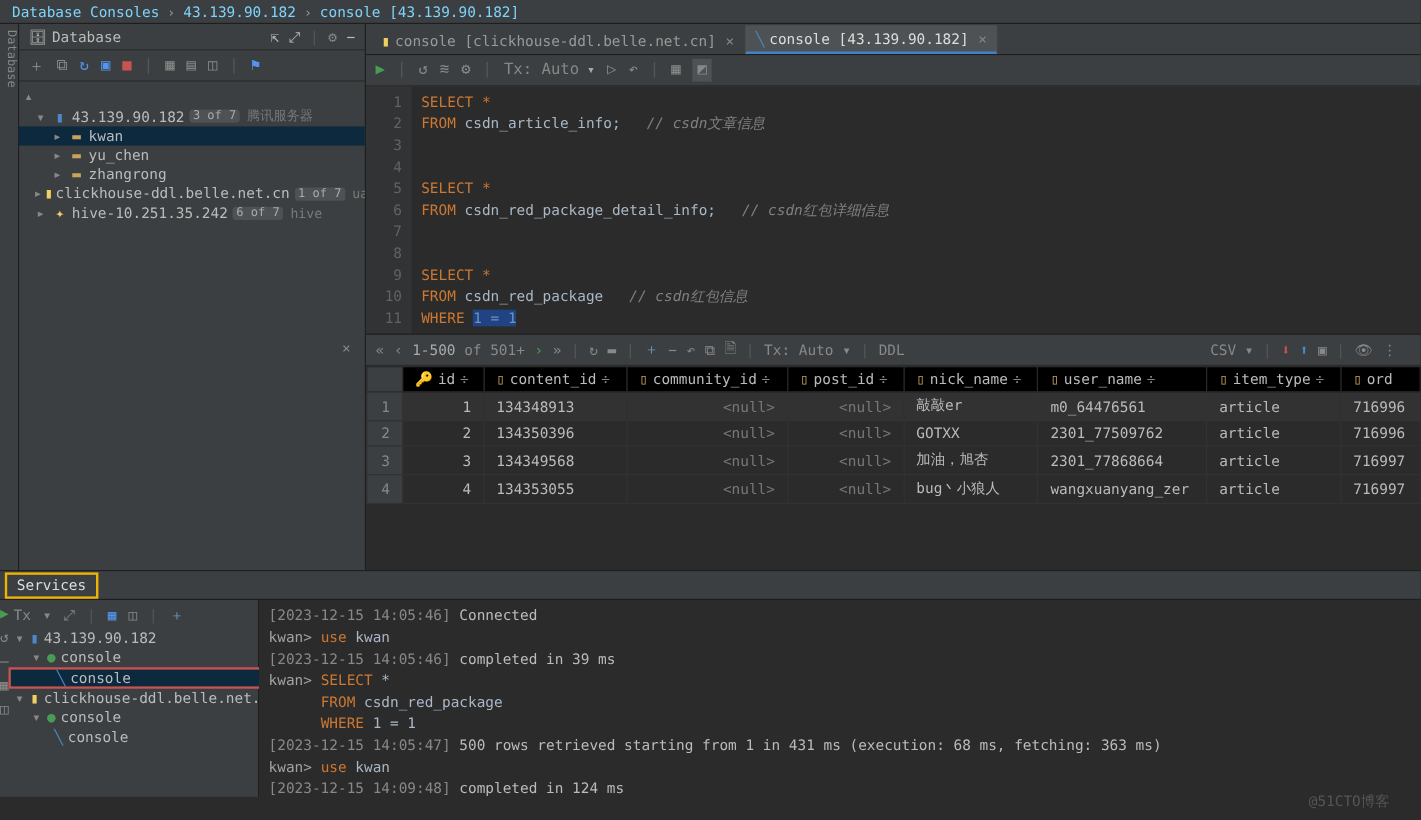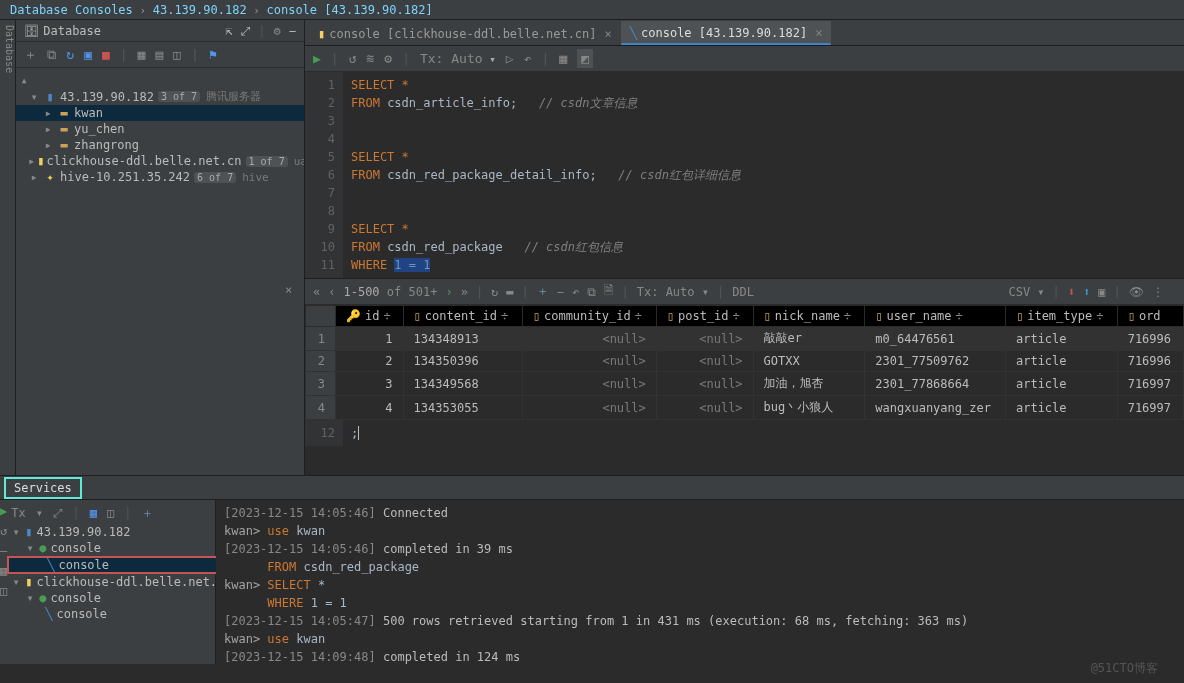--- a/index.html
+++ b/index.html
@@ -54,21 +54,21 @@
 .grid th{background:#000000;color:#bbb;text-align:left;padding:3px 10px;border:1px solid #2b2b2b;font-weight:normal;font-size:12px;white-space:nowrap}
 .grid th .sort{color:#888;margin-left:4px}
 .grid td{padding:3px 10px;border:1px solid #323232;color:#bbb;font-size:12px;white-space:nowrap}
 .grid .rownum{background:#3c3f41;text-align:right;color:#888;width:30px}
 .grid .null{color:#787878;text-align:right}
 .grid .numcell{text-align:right}
 .grid tr.hov{background:#323232}
 .code2{display:flex;font-size:13px}
 .services{border-top:1px solid #1e1e1e}
 .svc-tab{height:24px;background:#3c3f41;display:flex;align-items:center;border-bottom:1px solid #1e1e1e}
-.svc-tab .lbl{padding:2px 8px;color:#ddd;border:2px solid #5eead4;margin-left:4px}
+.svc-tab .lbl{padding:2px 8px;color:#ddd;border:2px solid #eab308;margin-left:4px}
 .svc-body{display:flex;height:164px}
 .svc-left{width:216px;background:#3c3f41;border-right:1px solid #1e1e1e;display:flex}
 .svc-strip{width:24px;display:flex;flex-direction:column;align-items:center;gap:6px;padding-top:4px;color:#888}
 .svc-strip span{cursor:pointer}
 .svc-tree{flex:1;padding-top:2px}
 .svc-tb{height:22px;display:flex;align-items:center;gap:10px;padding:0 4px;color:#888}
 .svc-row{display:flex;align-items:center;padding:1px 0;white-space:nowrap;font-size:12px;cursor:pointer}
 .svc-row .arr{width:10px;text-align:center;color:#888}
 .svc-row.sel{background:#0d293e}
 .svc-row.hl{border:2px solid #c75450;padding:0}
@@ -303,28 +303,20 @@
                 <td class="null">&lt;null&gt;</td>
                 <td>bug丶小狼人</td>
                 <td>wangxuanyang_zer</td>
                 <td>article</td>
                 <td>716997</td>
               </tr>
         </tbody>
           </table>
       </div>
     </div>
-    <div class="code2">
-      <div class="gutter" style="width:38px">
-          <div>12</div>
-        </div>
-      <div class="lines">
-          <div><span class="punc">;</span><span style="border-left:1px solid #bbb">&nbsp;</span></div>
-        </div>
-    </div>
     <div style="flex:1"></div>
   </div>
 </div>
 
 <div class="services">
   <div class="svc-tab">
     <span class="lbl">Services</span>
   </div>
   <div class="svc-body">
     <div class="svc-left">
@@ -373,22 +365,22 @@
         <div class="svc-row" style="padding-left:34px">
             <span style="color:#4a88c7;margin:0 4px">╲</span>
             <span>console</span>
           </div>
       </div>
     </div>
     <div class="log">
       <div><span class="ts">[2023-12-15 14:05:46]</span> <span>Connected</span></div>
       <div><span class="prompt">kwan&gt;</span> <span class="kw2">use</span> <span class="id2">kwan</span></div>
       <div><span class="ts">[2023-12-15 14:05:46]</span> <span>completed in 39 ms</span></div>
+      <div><span class="prompt">kwan&gt;</span> <span class="kw2">SELECT</span> <span class="id2">*</span></div>
       <div>&nbsp;&nbsp;&nbsp;&nbsp;&nbsp;&nbsp;<span class="kw2">FROM</span> <span class="id2">csdn_red_package</span></div>
-      <div><span class="prompt">kwan&gt;</span> <span class="kw2">SELECT</span> <span class="id2">*</span></div>
       <div>&nbsp;&nbsp;&nbsp;&nbsp;&nbsp;&nbsp;<span class="kw2">WHERE</span> <span class="id2">1 = 1</span></div>
       <div><span class="ts">[2023-12-15 14:05:47]</span> <span>500 rows retrieved starting from 1 in 431 ms (execution: 68 ms, fetching: 363 ms)</span></div>
       <div><span class="prompt">kwan&gt;</span> <span class="kw2">use</span> <span class="id2">kwan</span></div>
       <div><span class="ts">[2023-12-15 14:09:48]</span> <span>completed in 124 ms</span></div>
     </div>
   </div>
 </div>
 
 <div class="watermark">@51CTO博客</div>
 

